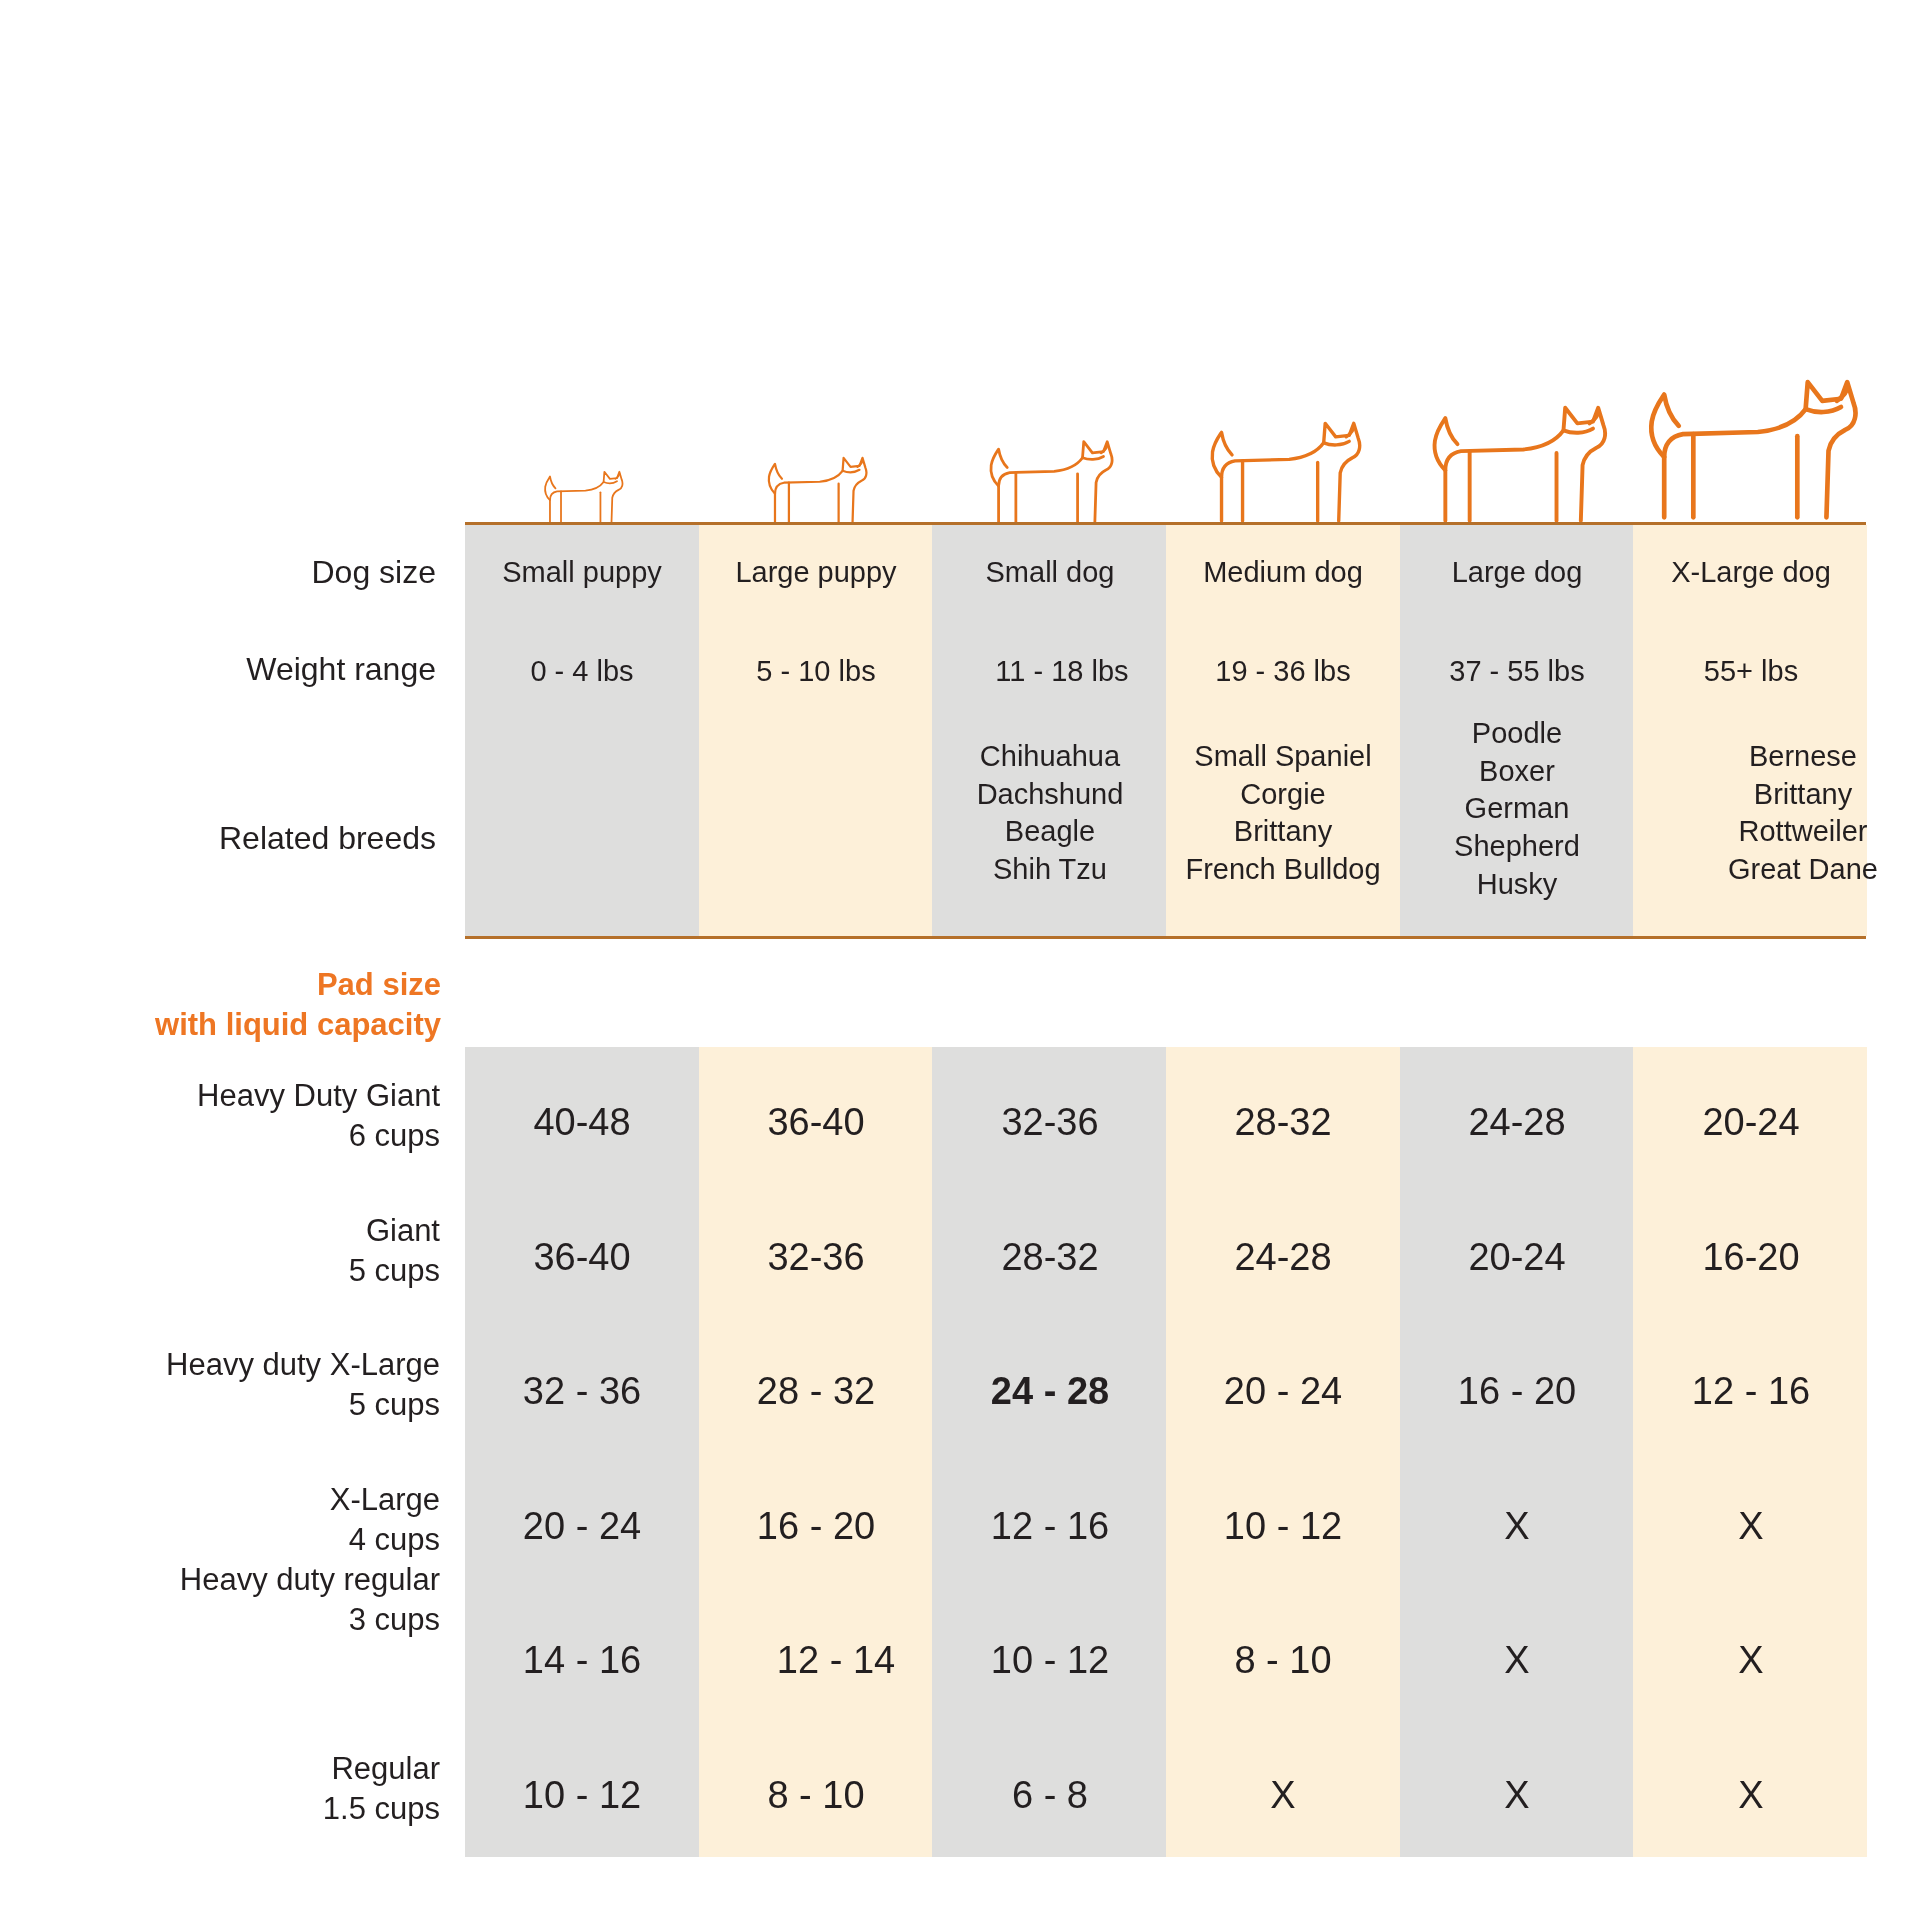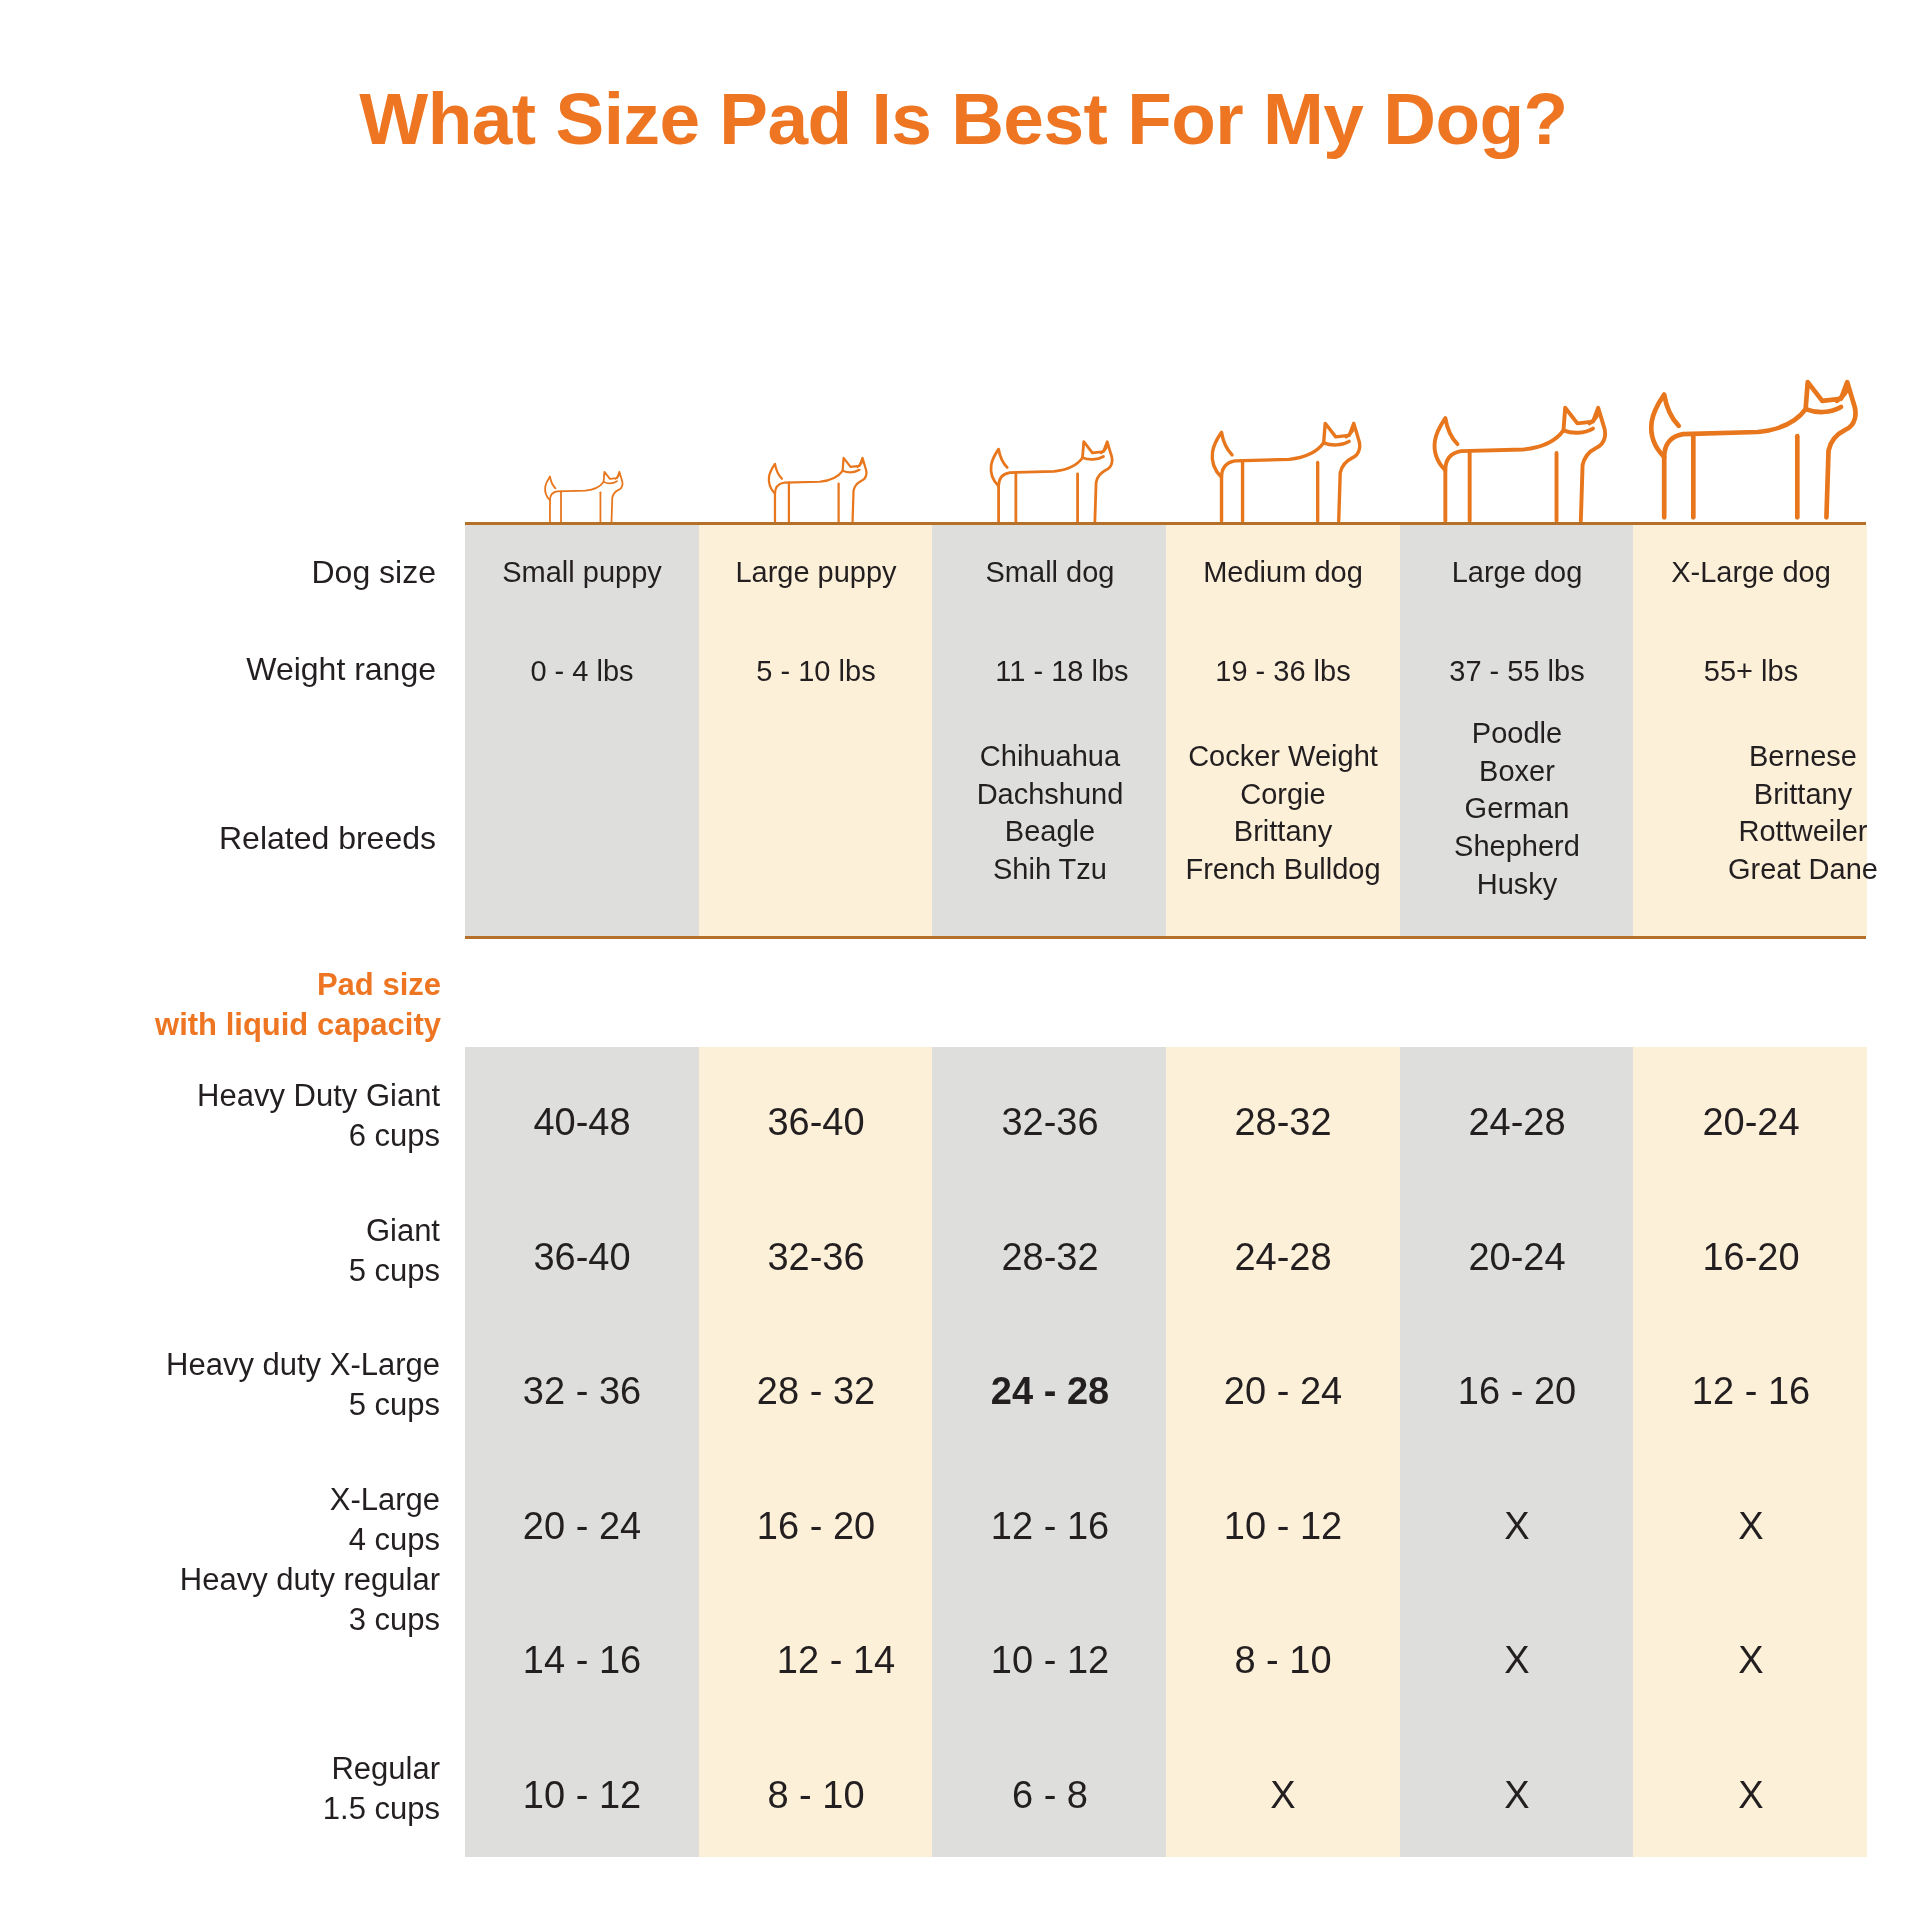--- a/index.html
+++ b/index.html
@@ -159,21 +159,20 @@
     text-align: center;
     font-size: 38px;
     color: #231f20;
   }
 </style>
 </head>
 <body>
 
 <div class="page">
 
-  <div class="title">What Size Pad Is Best For My Dog?</div>
 
   <div class="dogstrip" id="dogstrip">
       <div class="dogcell" style="left: 0px; width: 234px;">
         <svg width="89" height="69" viewBox="0 0 225 175" aria-hidden="true">
     <g fill="none" stroke="#e8761c" stroke-width="4.5" stroke-linejoin="round" stroke-linecap="round">
       <path d="M30 170 L30 112 C30 100 36 92 48 90 L120 88
                C140 86 156 80 166 66
                L168 40 L182 58 L200 56 L206 40 L212 60
                C216 70 214 82 204 86
                C196 90 190 96 188 106
@@ -313,21 +312,21 @@
         <div>Beagle</div>
         <div>Shih Tzu</div>
       </div>
       <div class="toprow-cell row-dogsize" style="left: 1166px;">
         <div>Medium dog</div>
       </div>
       <div class="toprow-cell row-weight" style="left: 1166px;">
         <div>19 - 36 lbs</div>
       </div>
       <div class="toprow-cell" style="left: 1166px; top: 738px;">
-        <div>Cocker Weight</div>
+        <div>Small Spaniel</div>
         <div>Corgie</div>
         <div>Brittany</div>
         <div>French Bulldog</div>
       </div>
       <div class="toprow-cell row-dogsize" style="left: 1400px;">
         <div>Large dog</div>
       </div>
       <div class="toprow-cell row-weight" style="left: 1400px;">
         <div>37 - 55 lbs</div>
       </div>

